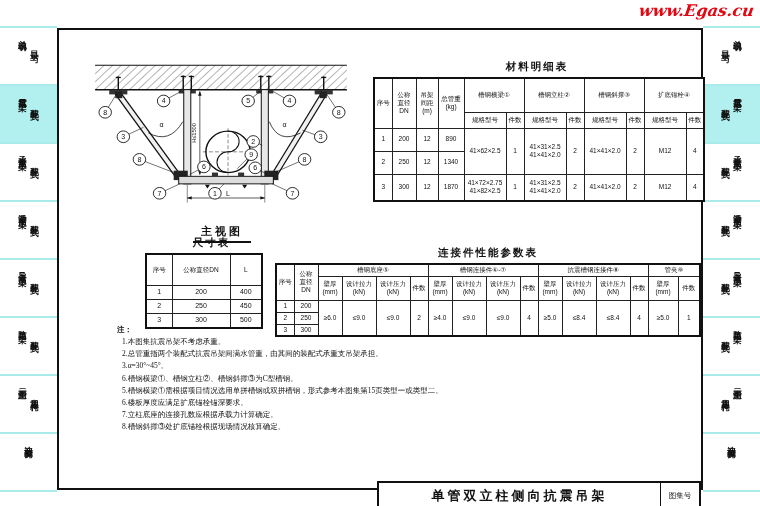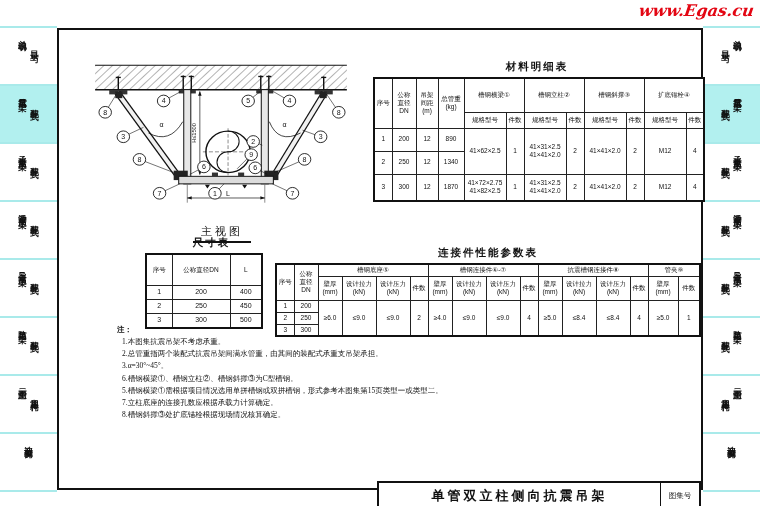--- a/index.html
+++ b/index.html
@@ -22,21 +22,21 @@
   .sidebar.right .side-tab .vt:first-child:not(:only-child){margin-top:11px;}
   .sidebar.right .side-tab .vt:nth-child(2){margin-top:0;}
   
   .sheet{position:absolute;left:57px;top:28px;width:646px;height:462px;border:2px solid #111;
         box-sizing:border-box;background:#fff;}
   .sheet>div{position:absolute;}
   
   .drawing{left:16px;top:22px;width:294px;}
   svg text{font-family:"Liberation Sans","DejaVu Sans",sans-serif;fill:#111;}
   .caption-row{text-align:center;margin-top:3px;}
-  .caption{display:inline-block;font-size:11px;font-weight:normal;letter-spacing:3px;
+  .caption{display:inline-block;font-size:11px;font-weight:bold;letter-spacing:3px;
         border-bottom:2.5px solid #111;padding:0 8px 2px;}
   
   .tbl-title{text-align:center;font-size:10.5px;font-weight:bold;letter-spacing:2px;margin:0 0 3px;}
   table{border-collapse:collapse;table-layout:fixed;background:#fff;}
   th,td{border:1px solid #222;padding:0 1px;text-align:center;vertical-align:middle;
         font-weight:normal;font-size:6.5px;line-height:1.25;overflow:hidden;}
   .pre{white-space:pre-line;}
   .mat{left:314px;top:30px;width:328px;}
   .mat table{width:328px;border:2px solid #111;}
   .dims{left:86px;top:206px;width:133px;}
@@ -527,20 +527,21 @@
       </table>
     </div>
 
     <div class="notes">
       <div class="nlabel">注：</div>
       <div class="nitem">1.本图集抗震吊架不考虑承重。</div>
       <div class="nitem">2.总管重指两个装配式抗震吊架间满水管重，由其间的装配式承重支吊架承担。</div>
       <div class="nitem">3.α=30°~45°。</div>
       <div class="nitem">6.槽钢横梁①、槽钢立柱②、槽钢斜撑③为C型槽钢。</div>
       <div class="nitem">5.槽钢横梁①需根据项目情况选用单拼槽钢或双拼槽钢，形式参考本图集第15页类型一或类型二。</div>
+      <div class="nitem">6.楼板厚度应满足扩底锚栓锚深要求。</div>
       <div class="nitem">7.立柱底座的连接孔数应根据承载力计算确定。</div>
       <div class="nitem">8.槽钢斜撑③处扩底锚栓根据现场情况核算确定。</div>
     </div>
 
     <div class="tblock">
       <div class="tb-r1">
         <div class="tb-c tb-title">单管双立柱侧向抗震吊架</div>
         <div class="tb-c tb-lab">图集号</div>
       </div>
       <div class="tb-r2">

